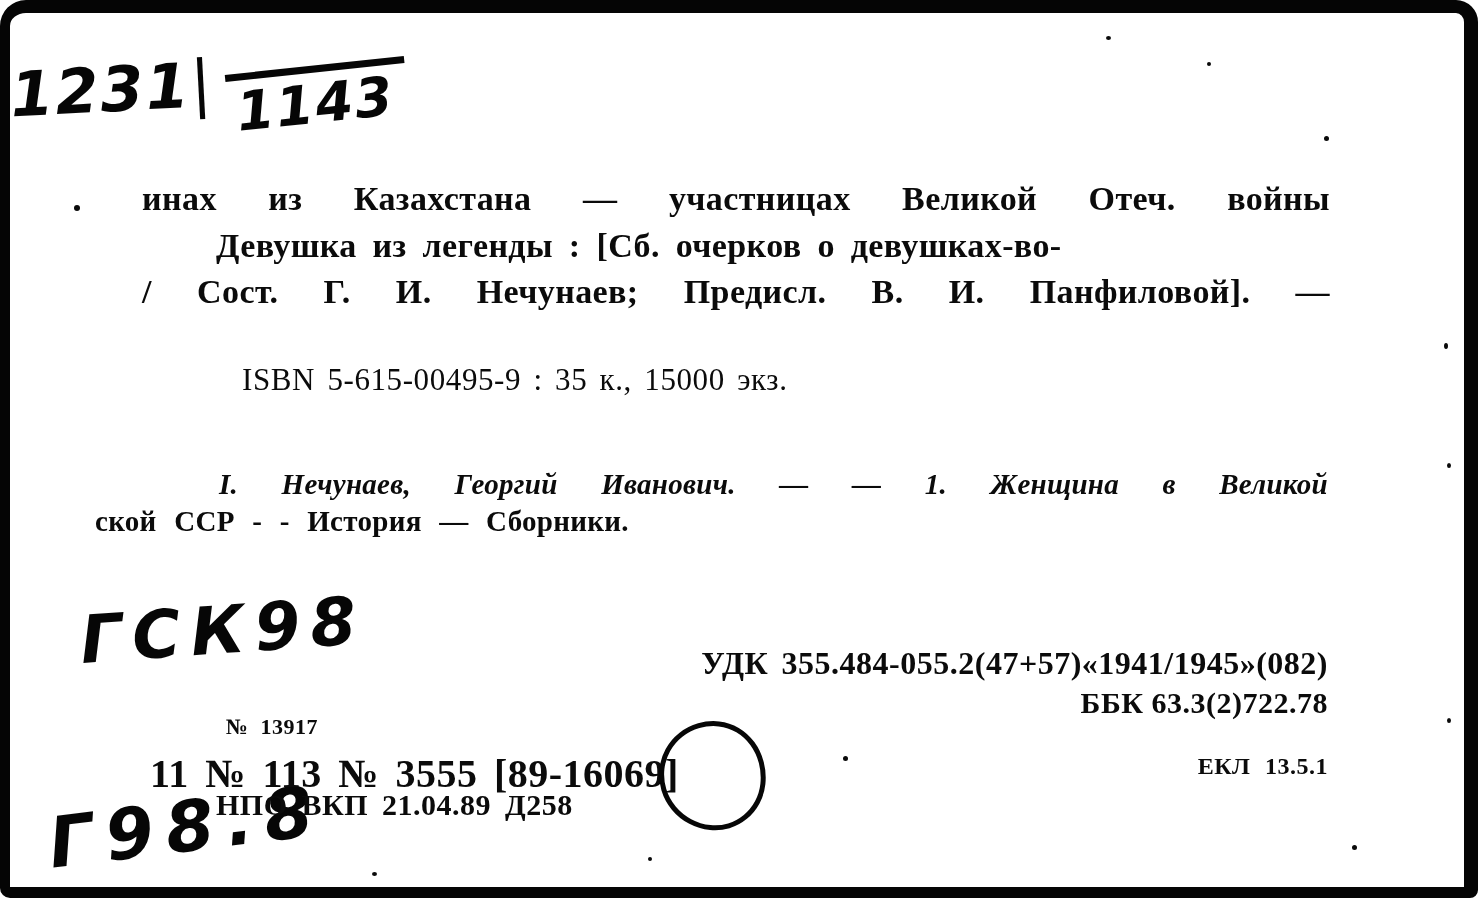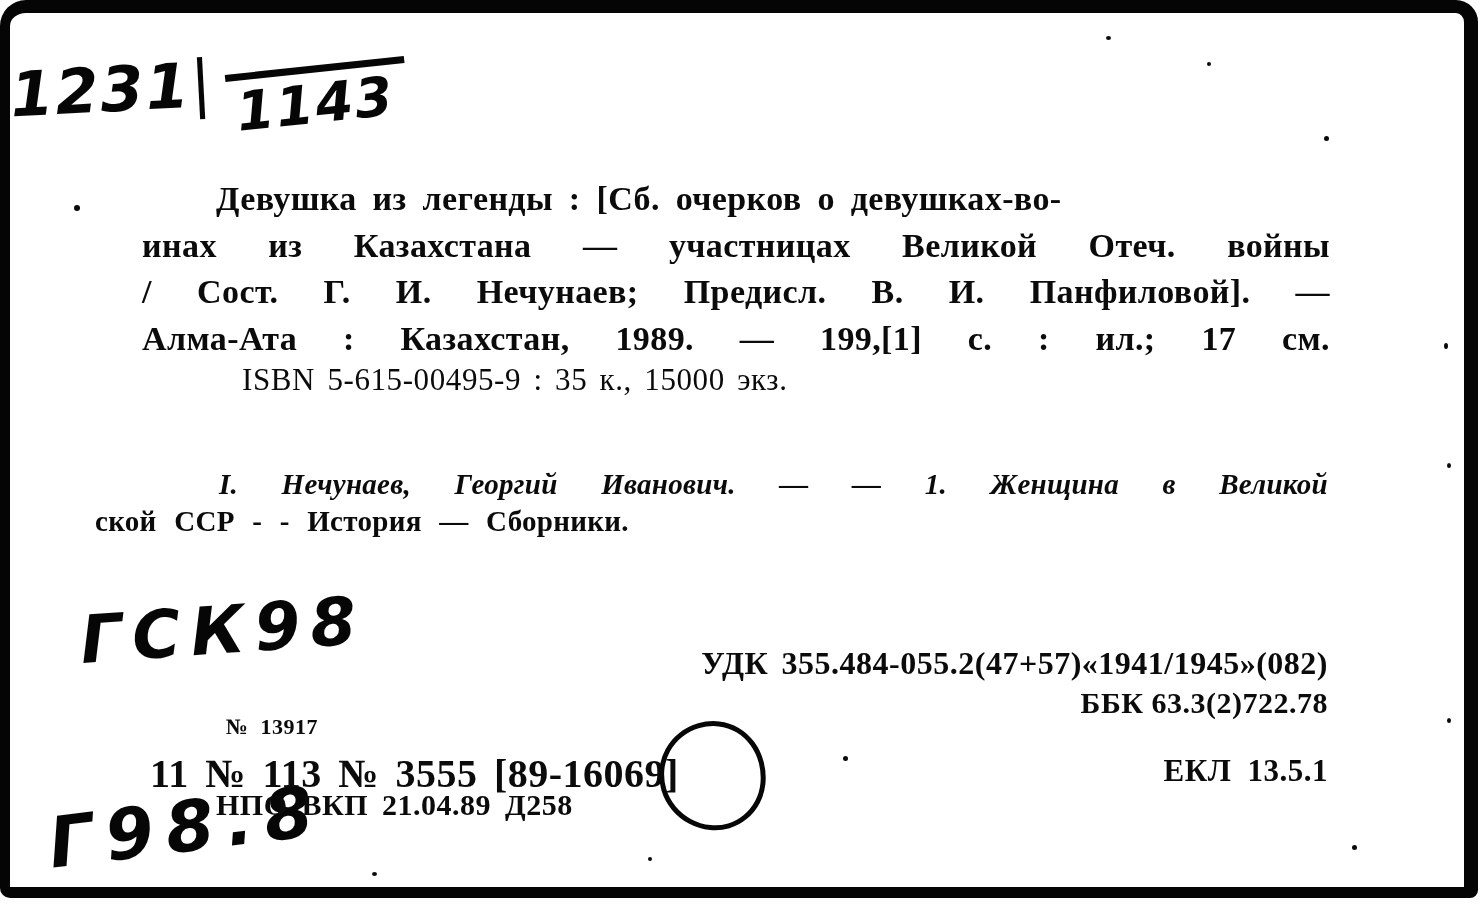--- a/index.html
+++ b/index.html
@@ -38,21 +38,21 @@
   .tracing-block{
     position:absolute;left:95px;top:466px;width:1233px;
     font-size:29px;font-weight:700;line-height:36.5px;letter-spacing:0.3px;
   }
   .indent2{padding-left:124px;font-style:italic;}
   .tracing-last{white-space:nowrap;word-spacing:10px;}
   
   .ralign{right:153px;}
   .udc{top:645px;font-size:32px;word-spacing:5px;}
   .bbk{top:686px;font-size:30px;}
-  .ekl{top:753px;font-size:31px;word-spacing:8px;}
+  .ekl{top:753px;font-size:24px;word-spacing:8px;}
   .dindex{top:820px;font-size:32px;word-spacing:5px;}
   
   .regnum{left:226px;top:714px;font-size:22px;word-spacing:6px;}
   .orderline{left:150px;top:750px;font-size:40px;word-spacing:6px;}
   .procline{left:216px;top:788px;font-size:30px;word-spacing:6px;}
   
   .hw{
     position:absolute;
     font-family:"DejaVu Sans",sans-serif;
     font-style:italic;font-weight:700;color:#060606;
@@ -85,24 +85,23 @@
 
 <div class="page">
 
   <div class="card-border"></div>
 
   <div class="hw callnum">
     <span>1231</span><span class="vline">|</span><span class="bar-part">1143</span>
   </div>
 
   <div class="entry-block">
+    <div class="entry-line jline">инах из Казахстана — участницах Великой Отеч. войны</div>
     <div class="entry-line indent1">Девушка из легенды : [Сб. очерков о девушках-во-</div>
-    <div class="entry-line jline">инах из Казахстана — участницах Великой Отеч. войны</div>
     <div class="entry-line jline">/ Сост. Г. И. Нечунаев; Предисл. В. И. Панфиловой]. —</div>
-    <div class="entry-line jline">Алма-Ата : Казахстан, 1989. — 199,[1] с. : ил.; 17 см.</div>
   </div>
   <div class="txt isbn-line">ISBN 5-615-00495-9 : 35 к., 15000 экз.</div>
 
   <div class="tracing-block">
     <div class="entry-line jline indent2">I. Нечунаев, Георгий Иванович. — — 1. Женщина в Великой</div>
     <div class="tracing-last">ской ССР - -  История — Сборники.</div>
   </div>
 
   <div class="hw stampcode">ГСК98</div>
   <div class="hw shelfcode">Г98.8</div>

